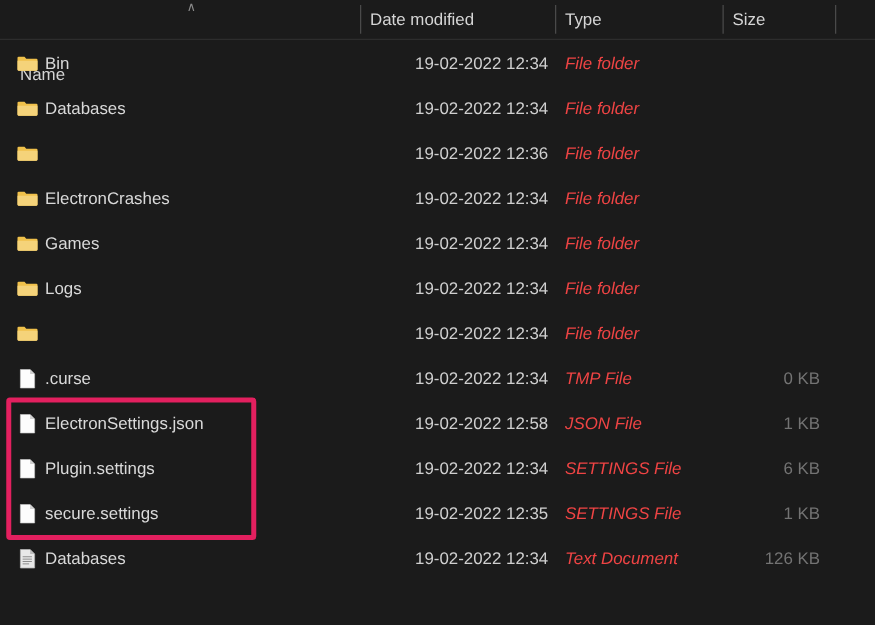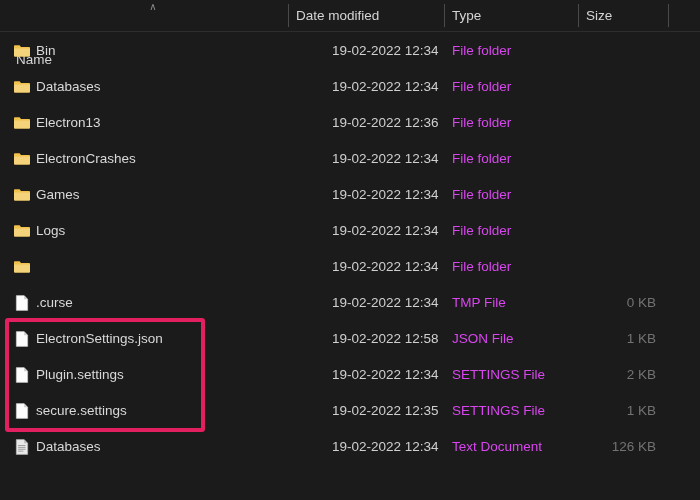--- a/index.html
+++ b/index.html
@@ -97,21 +97,21 @@
     top: 0;
     height: 36px;
     line-height: 36px;
     font-size: 13.5px;
     color: #d9d9d9;
     white-space: nowrap;
     overflow: hidden;
   }
   .c-name { left: 36px;  width: 248px; }
   .c-date { left: 296px; width: 150px; color: #cfcfcf; margin-left: 36px; }
-  .c-type { left: 452px; width: 124px; color: #d946ef; }
+  .c-type { left: 452px; width: 124px; color: #ef4444; font-style: italic; }
   .c-size { left: 560px; width: 96px; text-align: right; color: #737373; }
 
   
   .row-icon {
     position: absolute;
     left: 13px;
     top: 9px;
     width: 18px;
     height: 18px;
   }
@@ -186,21 +186,20 @@
         <span class="cell c-type">File folder</span>
         <span class="cell c-size"></span>
       </div>
       <div class="file-row">
         <span class="row-icon">
           <svg width="18" height="18" viewBox="0 0 18 18">
             <path d="M1 4.2 A0.9 0.9 0 0 1 1.9 3.3 H6.6 L8.0 4.9 H16.1 A0.9 0.9 0 0 1 17 5.8 V13.6 A0.9 0.9 0 0 1 16.1 14.5 H1.9 A0.9 0.9 0 0 1 1 13.6 Z" fill="#f0c14b"></path>
             <path d="M1 6.6 H17 V13.6 A0.9 0.9 0 0 1 16.1 14.5 H1.9 A0.9 0.9 0 0 1 1 13.6 Z" fill="#f5d37a"></path>
           </svg>
         </span>
-        <span class="cell c-name">Electron13</span>
         <span class="cell c-date">19-02-2022 12:36</span>
         <span class="cell c-type">File folder</span>
         <span class="cell c-size"></span>
       </div>
       <div class="file-row">
         <span class="row-icon">
           <svg width="18" height="18" viewBox="0 0 18 18">
             <path d="M1 4.2 A0.9 0.9 0 0 1 1.9 3.3 H6.6 L8.0 4.9 H16.1 A0.9 0.9 0 0 1 17 5.8 V13.6 A0.9 0.9 0 0 1 16.1 14.5 H1.9 A0.9 0.9 0 0 1 1 13.6 Z" fill="#f0c14b"></path>
             <path d="M1 6.6 H17 V13.6 A0.9 0.9 0 0 1 16.1 14.5 H1.9 A0.9 0.9 0 0 1 1 13.6 Z" fill="#f5d37a"></path>
           </svg>
@@ -272,21 +271,21 @@
       <div class="file-row">
         <span class="row-icon">
           <svg width="18" height="18" viewBox="0 0 18 18">
             <path d="M3.3 1.6 H11.1 L14.7 5.2 V16.4 H3.3 Z" fill="#fdfdfd" stroke="#c8c8c8" stroke-width="0.5"></path>
             <path d="M11.1 1.6 L14.7 5.2 H11.1 Z" fill="#cfcfcf"></path>
           </svg>
         </span>
         <span class="cell c-name">Plugin.settings</span>
         <span class="cell c-date">19-02-2022 12:34</span>
         <span class="cell c-type">SETTINGS File</span>
-        <span class="cell c-size">2 KB</span>
+        <span class="cell c-size">6 KB</span>
       </div>
       <div class="file-row">
         <span class="row-icon">
           <svg width="18" height="18" viewBox="0 0 18 18">
             <path d="M3.3 1.6 H11.1 L14.7 5.2 V16.4 H3.3 Z" fill="#fdfdfd" stroke="#c8c8c8" stroke-width="0.5"></path>
             <path d="M11.1 1.6 L14.7 5.2 H11.1 Z" fill="#cfcfcf"></path>
           </svg>
         </span>
         <span class="cell c-name">secure.settings</span>
         <span class="cell c-date">19-02-2022 12:35</span>

